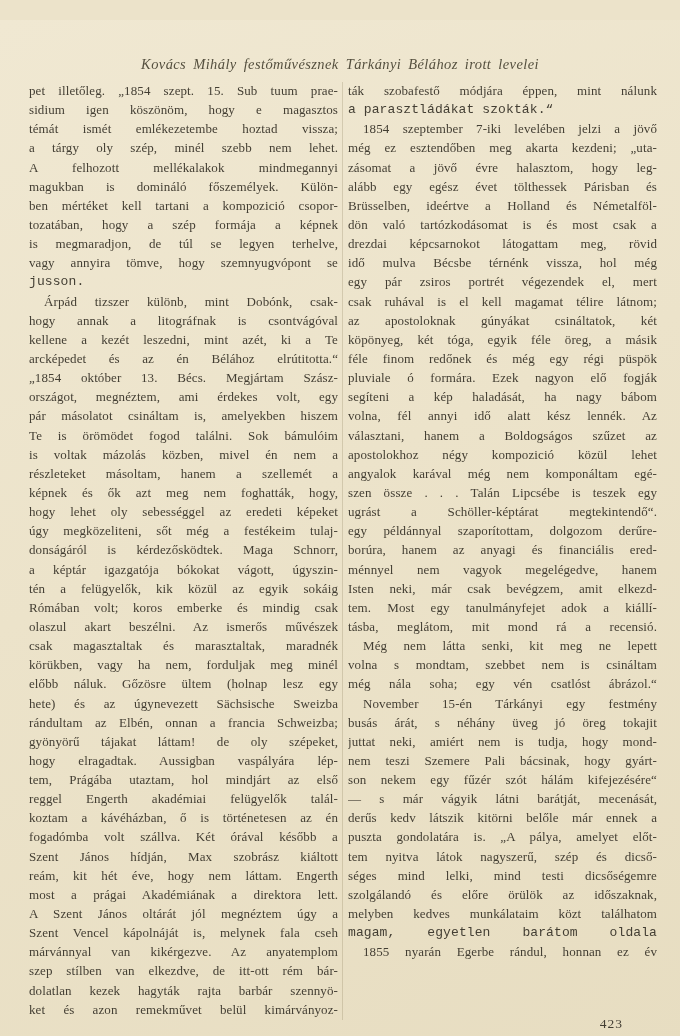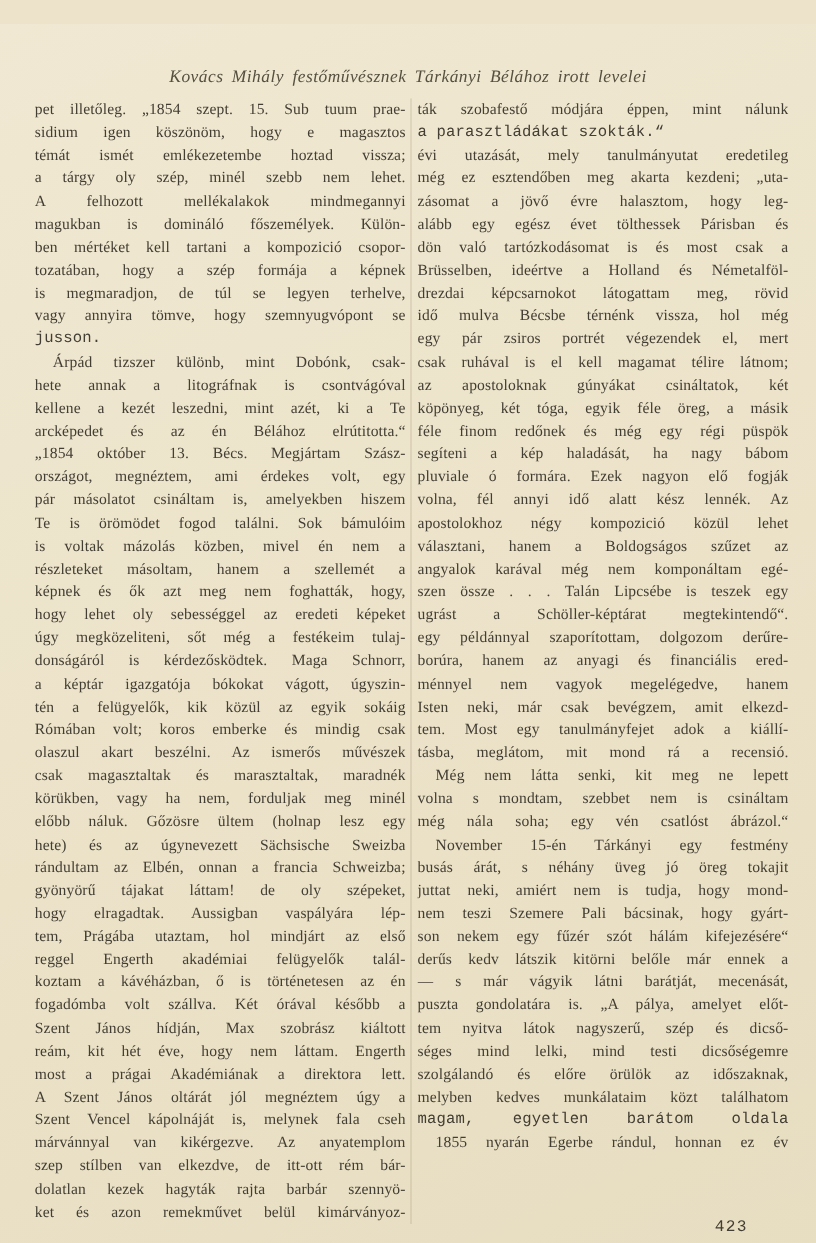--- a/index.html
+++ b/index.html
@@ -65,21 +65,20 @@
   }
   .line.indent { text-indent: 15px; }
   .line.endline { text-align-last: left; font-family: Liberation Mono, monospace; }
   .page-number {
     position: absolute;
     top: 996px;
     right: 57px;
     font-size: 13.5px;
     letter-spacing: 1px;
     color: var(--ink);
-    font-family: Liberation Mono, monospace;
   }
 </style>
 </head>
 <body>
 
 <div class="page">
   <div class="running-header">Kovács Mihály festőművésznek Tárkányi Bélához irott levelei</div>
 
   <div class="column-divider"></div>
 
@@ -92,21 +91,21 @@
         <div class="line">A felhozott mellékalakok mindmegannyi</div>
         <div class="line">magukban is domináló főszemélyek. Külön-</div>
         <div class="line">ben mértéket kell tartani a kompozició csopor-</div>
         <div class="line">tozatában, hogy a szép formája a képnek</div>
         <div class="line">is megmaradjon, de túl se legyen terhelve,</div>
         <div class="line">vagy annyira tömve, hogy szemnyugvópont se</div>
         <div class="line endline">jusson.</div>
       </div>
       <div class="para">
         <div class="line indent">Árpád tizszer különb, mint Dobónk, csak-</div>
-        <div class="line">hete annak a litográfnak is csontvágóval</div>
+        <div class="line">hogy annak a litográfnak is csontvágóval</div>
         <div class="line">kellene a kezét leszedni, mint azét, ki a Te</div>
         <div class="line">arcképedet és az én Bélához elrútitotta.“</div>
         <div class="line">„1854 október 13. Bécs. Megjártam Szász-</div>
         <div class="line">országot, megnéztem, ami érdekes volt, egy</div>
         <div class="line">pár másolatot csináltam is, amelyekben hiszem</div>
         <div class="line">Te is örömödet fogod találni. Sok bámulóim</div>
         <div class="line">is voltak mázolás közben, mivel én nem a</div>
         <div class="line">részleteket másoltam, hanem a szellemét a</div>
         <div class="line">képnek és ők azt meg nem foghatták, hogy,</div>
         <div class="line">hogy lehet oly sebességgel az eredeti képeket</div>
@@ -138,38 +137,38 @@
         <div class="line">ket és azon remekművet belül kimárványoz-</div>
       </div>
     </div>
 
   <div class="column column-right">
       <div class="para">
         <div class="line">ták szobafestő módjára éppen, mint nálunk</div>
         <div class="line endline">a parasztládákat szokták.“</div>
       </div>
       <div class="para">
-        <div class="line">évi utazását, mely tanulmányutat eredetileg</div>
+        <div class="line indent">1854 szeptember 7-iki levelében jelzi a jövő</div>
         <div class="line">még ez esztendőben meg akarta kezdeni; „uta-</div>
         <div class="line">zásomat a jövő évre halasztom, hogy leg-</div>
         <div class="line">alább egy egész évet tölthessek Párisban és</div>
+        <div class="line">Brüsselben, ideértve a Holland és Németalföl-</div>
         <div class="line">dön való tartózkodásomat is és most csak a</div>
-        <div class="line">Brüsselben, ideértve a Holland és Németalföl-</div>
         <div class="line">drezdai képcsarnokot látogattam meg, rövid</div>
         <div class="line">idő mulva Bécsbe térnénk vissza, hol még</div>
         <div class="line">egy pár zsiros portrét végezendek el, mert</div>
         <div class="line">csak ruhával is el kell magamat télire látnom;</div>
         <div class="line">az apostoloknak gúnyákat csináltatok, két</div>
         <div class="line">köpönyeg, két tóga, egyik féle öreg, a másik</div>
         <div class="line">féle finom redőnek és még egy régi püspök</div>
+        <div class="line">pluviale ó formára. Ezek nagyon elő fogják</div>
         <div class="line">segíteni a kép haladását, ha nagy bábom</div>
-        <div class="line">pluviale ó formára. Ezek nagyon elő fogják</div>
         <div class="line">volna, fél annyi idő alatt kész lennék. Az</div>
+        <div class="line">választani, hanem a Boldogságos szűzet az</div>
         <div class="line">apostolokhoz négy kompozició közül lehet</div>
-        <div class="line">választani, hanem a Boldogságos szűzet az</div>
         <div class="line">angyalok karával még nem komponáltam egé-</div>
         <div class="line">szen össze . . . Talán Lipcsébe is teszek egy</div>
         <div class="line">ugrást a Schöller-képtárat megtekintendő“.</div>
         <div class="line">egy példánnyal szaporítottam, dolgozom derűre-</div>
         <div class="line">borúra, hanem az anyagi és financiális ered-</div>
         <div class="line">ménnyel nem vagyok megelégedve, hanem</div>
         <div class="line">Isten neki, már csak bevégzem, amit elkezd-</div>
         <div class="line">tem. Most egy tanulmányfejet adok a kiállí-</div>
         <div class="line">tásba, meglátom, mit mond rá a recensió.</div>
       </div>
@@ -177,22 +176,22 @@
         <div class="line indent">Még nem látta senki, kit meg ne lepett</div>
         <div class="line">volna s mondtam, szebbet nem is csináltam</div>
         <div class="line">még nála soha; egy vén csatlóst ábrázol.“</div>
       </div>
       <div class="para">
         <div class="line indent">November 15-én Tárkányi egy festmény</div>
         <div class="line">busás árát, s néhány üveg jó öreg tokajit</div>
         <div class="line">juttat neki, amiért nem is tudja, hogy mond-</div>
         <div class="line">nem teszi Szemere Pali bácsinak, hogy gyárt-</div>
         <div class="line">son nekem egy fűzér szót hálám kifejezésére“</div>
+        <div class="line">— s már vágyik látni barátját, mecenását,</div>
         <div class="line">derűs kedv látszik kitörni belőle már ennek a</div>
-        <div class="line">— s már vágyik látni barátját, mecenását,</div>
         <div class="line">puszta gondolatára is. „A pálya, amelyet előt-</div>
         <div class="line">tem nyitva látok nagyszerű, szép és dicső-</div>
         <div class="line">séges mind lelki, mind testi dicsőségemre</div>
         <div class="line">szolgálandó és előre örülök az időszaknak,</div>
         <div class="line">melyben kedves munkálataim közt találhatom</div>
         <div class="line endline">magam, egyetlen barátom oldala mellett.“</div>
       </div>
       <div class="para">
         <div class="line indent">1855 nyarán Egerbe rándul, honnan ez év</div>
       </div>

